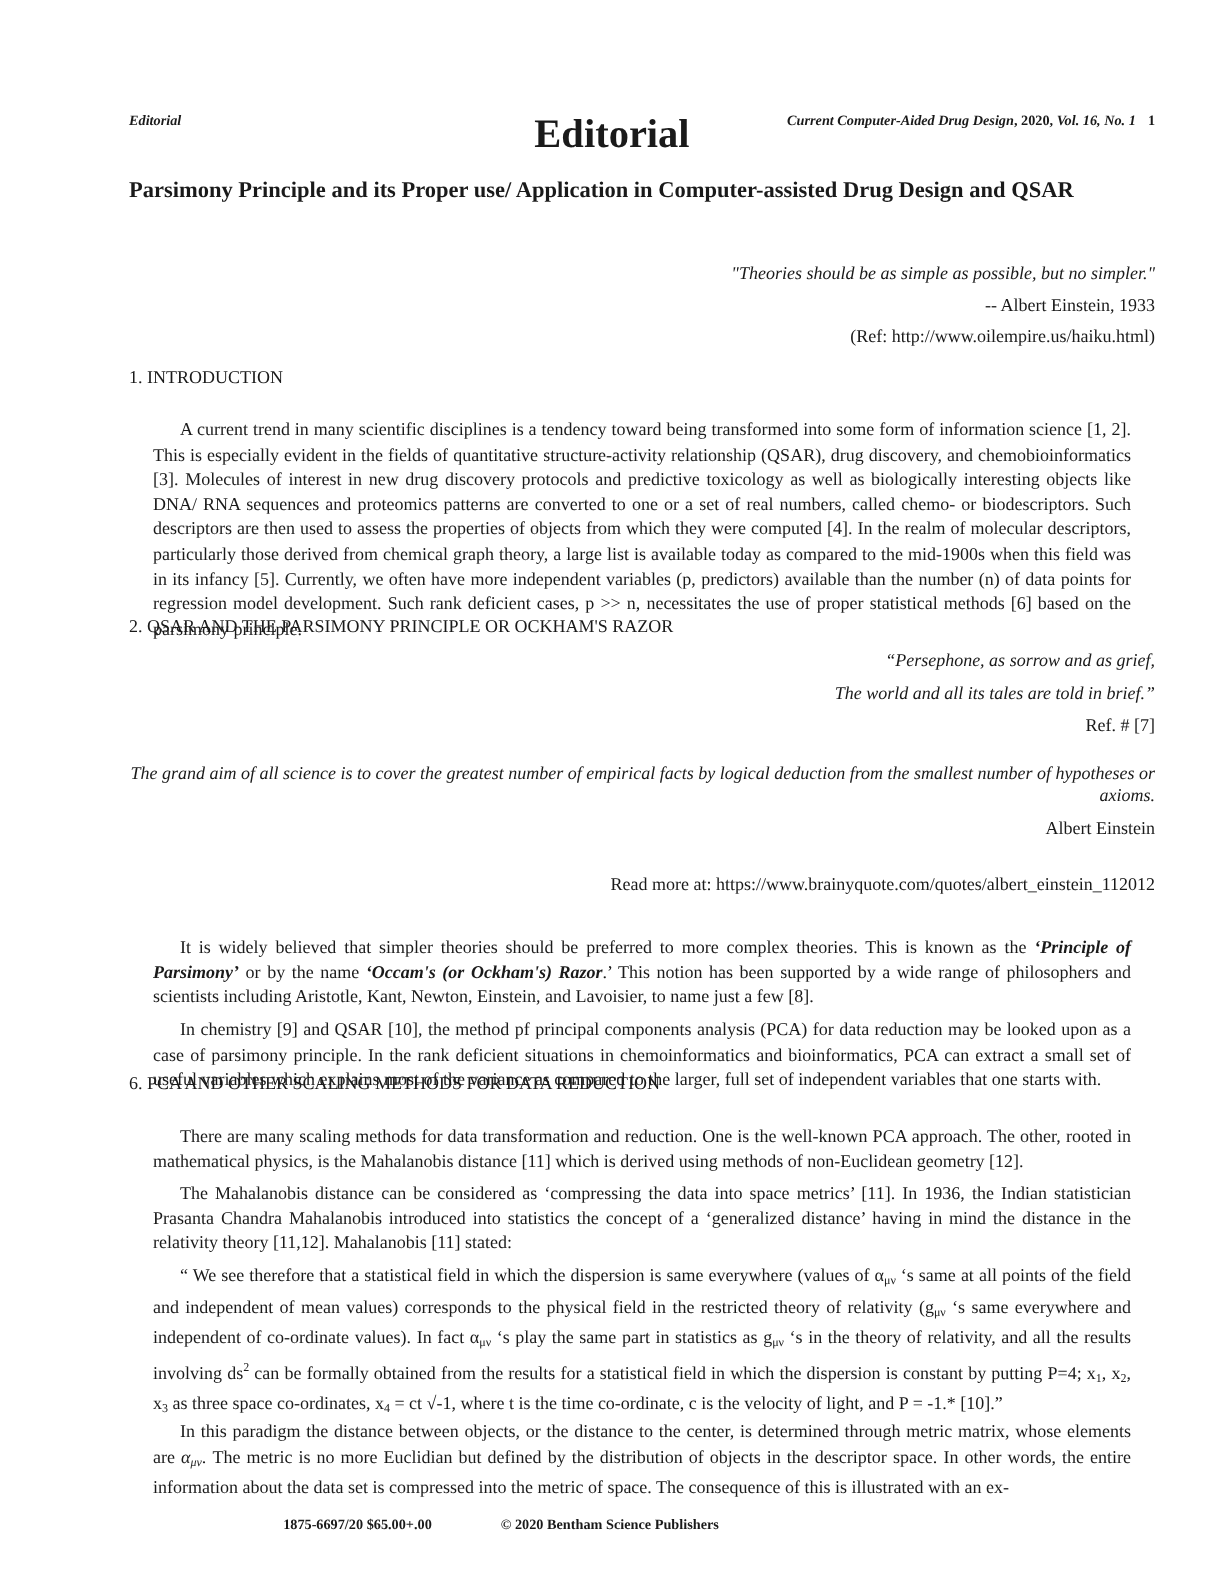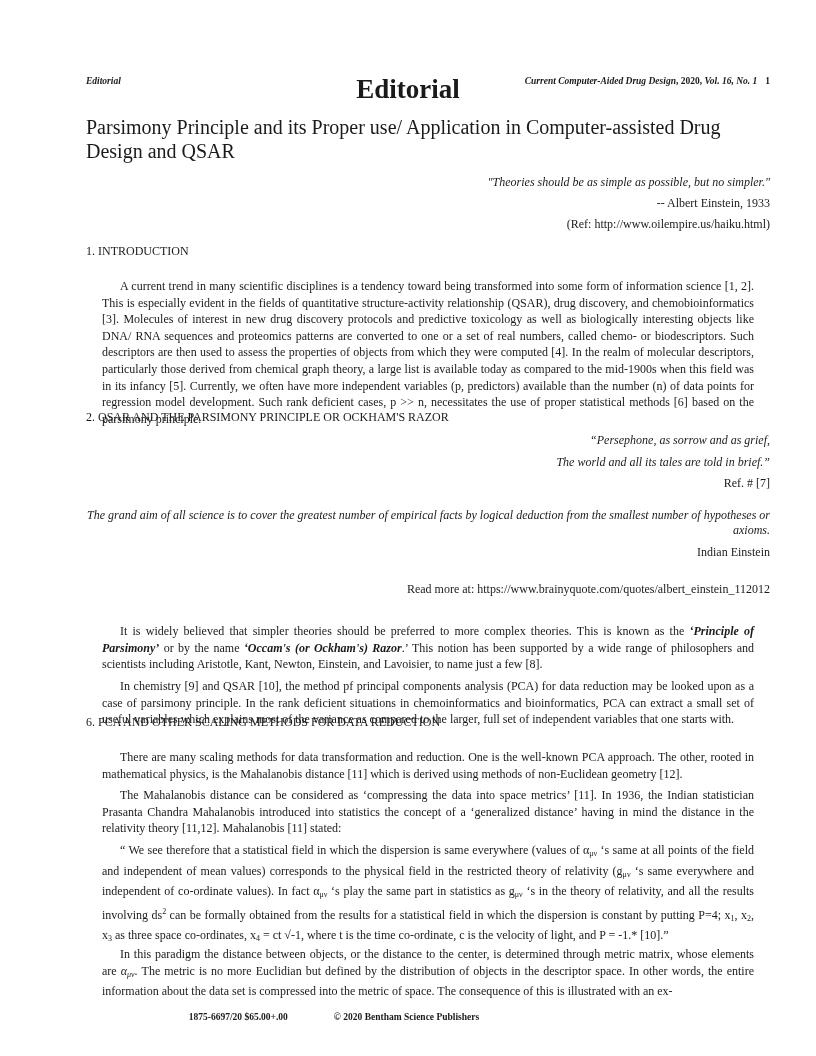--- a/index.html
+++ b/index.html
@@ -3,21 +3,21 @@
 <meta charset="utf-8">
 <style>
   html, body { margin:0; padding:0; background:#ffffff; }
   body { width:816px; height:1056px; position:relative; overflow:hidden; color:#1a1a1a;
          font-family:"Liberation Serif", serif; }
   .running { position:absolute; top:76px; left:86px; width:684px; font-size:9.5px; font-weight:bold; font-style:italic; }
   .running .left { position:absolute; left:0; }
   .running .right { position:absolute; right:0; }
   .running .pg { font-style:normal; margin-left:8px; }
   .title { position:absolute; top:74px; left:0; width:816px; text-align:center; font-size:27px; font-weight:bold; }
-  .subtitle { position:absolute; top:115px; left:86px; width:690px; font-size:20px; font-weight:normal; line-height:24px; }
+  .subtitle { position:absolute; top:115px; left:86px; width:690px; font-size:15px; font-weight:bold; line-height:24px; }
   .epi { position:absolute; right:46px; text-align:right; font-size:12px; }
   .it { font-style:italic; }
   .sec { position:absolute; left:86px; font-size:12px; font-weight:normal; }
   .para { position:absolute; left:86px; width:684px; font-size:12px; line-height:16.6px; text-align:justify; }
   .para p { margin:16px; text-indent:18px; }
   .sub { font-size:8px; vertical-align:-2px; }
   .sup { font-size:8px; vertical-align:5px; }
   .footer { position:absolute; top:1012px; left:0; width:668px; text-align:center; font-size:9.5px; font-weight:bold;font-family:Liberation Serif, serif; }
   .footer span + span { margin-left:46px; }
 </style>
@@ -41,21 +41,21 @@
     <p>A current trend in many scientific disciplines is a tendency toward being transformed into some form of information science [1, 2].  This is especially evident in the fields of quantitative structure-activity relationship (QSAR), drug discovery, and chemobioinformatics [3].  Molecules of interest in new drug discovery protocols and predictive toxicology as well as biologically interesting objects like DNA/ RNA sequences and proteomics patterns are converted to one or a set of real numbers, called chemo- or biodescriptors.  Such descriptors are then used to assess the properties of objects from which they were computed [4].  In the realm of molecular descriptors, particularly those derived from chemical graph theory, a large list is available today as compared to the mid-1900s when this field was in its infancy [5]. Currently, we often have more independent variables (p, predictors) available than the number (n) of data points for regression model development.  Such rank deficient cases, p &gt;&gt; n, necessitates the use of proper statistical methods [6] based on the parsimony principle.</p>
   </div>
 
 <div class="sec" style="top:410px;">2. QSAR AND THE PARSIMONY PRINCIPLE OR OCKHAM'S RAZOR</div>
 
 <div class="epi it" style="top:433px;text-align:center;">“Persephone, as sorrow and as grief,</div>
 <div class="epi it" style="top:455px;">The world and all its tales are told in brief.”</div>
 <div class="epi" style="top:476px;">Ref. # [7]</div>
 
 <div class="epi it" style="top:508px; width:684px;">The grand aim of all science is to cover the greatest number of empirical facts by logical deduction from the smallest number of hypotheses or axioms.</div>
-<div class="epi" style="top:545px;">Indian Einstein</div>
+<div class="epi" style="top:545px;">Albert Einstein</div>
 
 <div class="epi" style="top:582px;">Read more at: https://www.brainyquote.com/quotes/albert_einstein_112012</div>
 
 <div class="para" style="top:607px;">
     <p><span>It is widely believed that simpler theories should be preferred to more complex theories. This is known as the </span><b><i>‘Principle of Parsimony’</i></b><span> or by the name </span><b><i>‘Occam's (or Ockham's) Razor</i></b><span>.’ This notion has been supported by a wide range of philosophers and scientists including Aristotle, Kant, Newton, Einstein, and Lavoisier, to name just a few [8].</span></p>
   </div>
 
 <div class="para" style="top:662px;">
     <p>In chemistry [9] and QSAR [10], the method pf principal components analysis (PCA) for data reduction may be looked upon as a case of parsimony principle. In the rank deficient situations in chemoinformatics and bioinformatics, PCA can extract a small set of useful variables which explains most of the variance as compared to the larger, full set of independent variables that one starts with.</p>
   </div>

